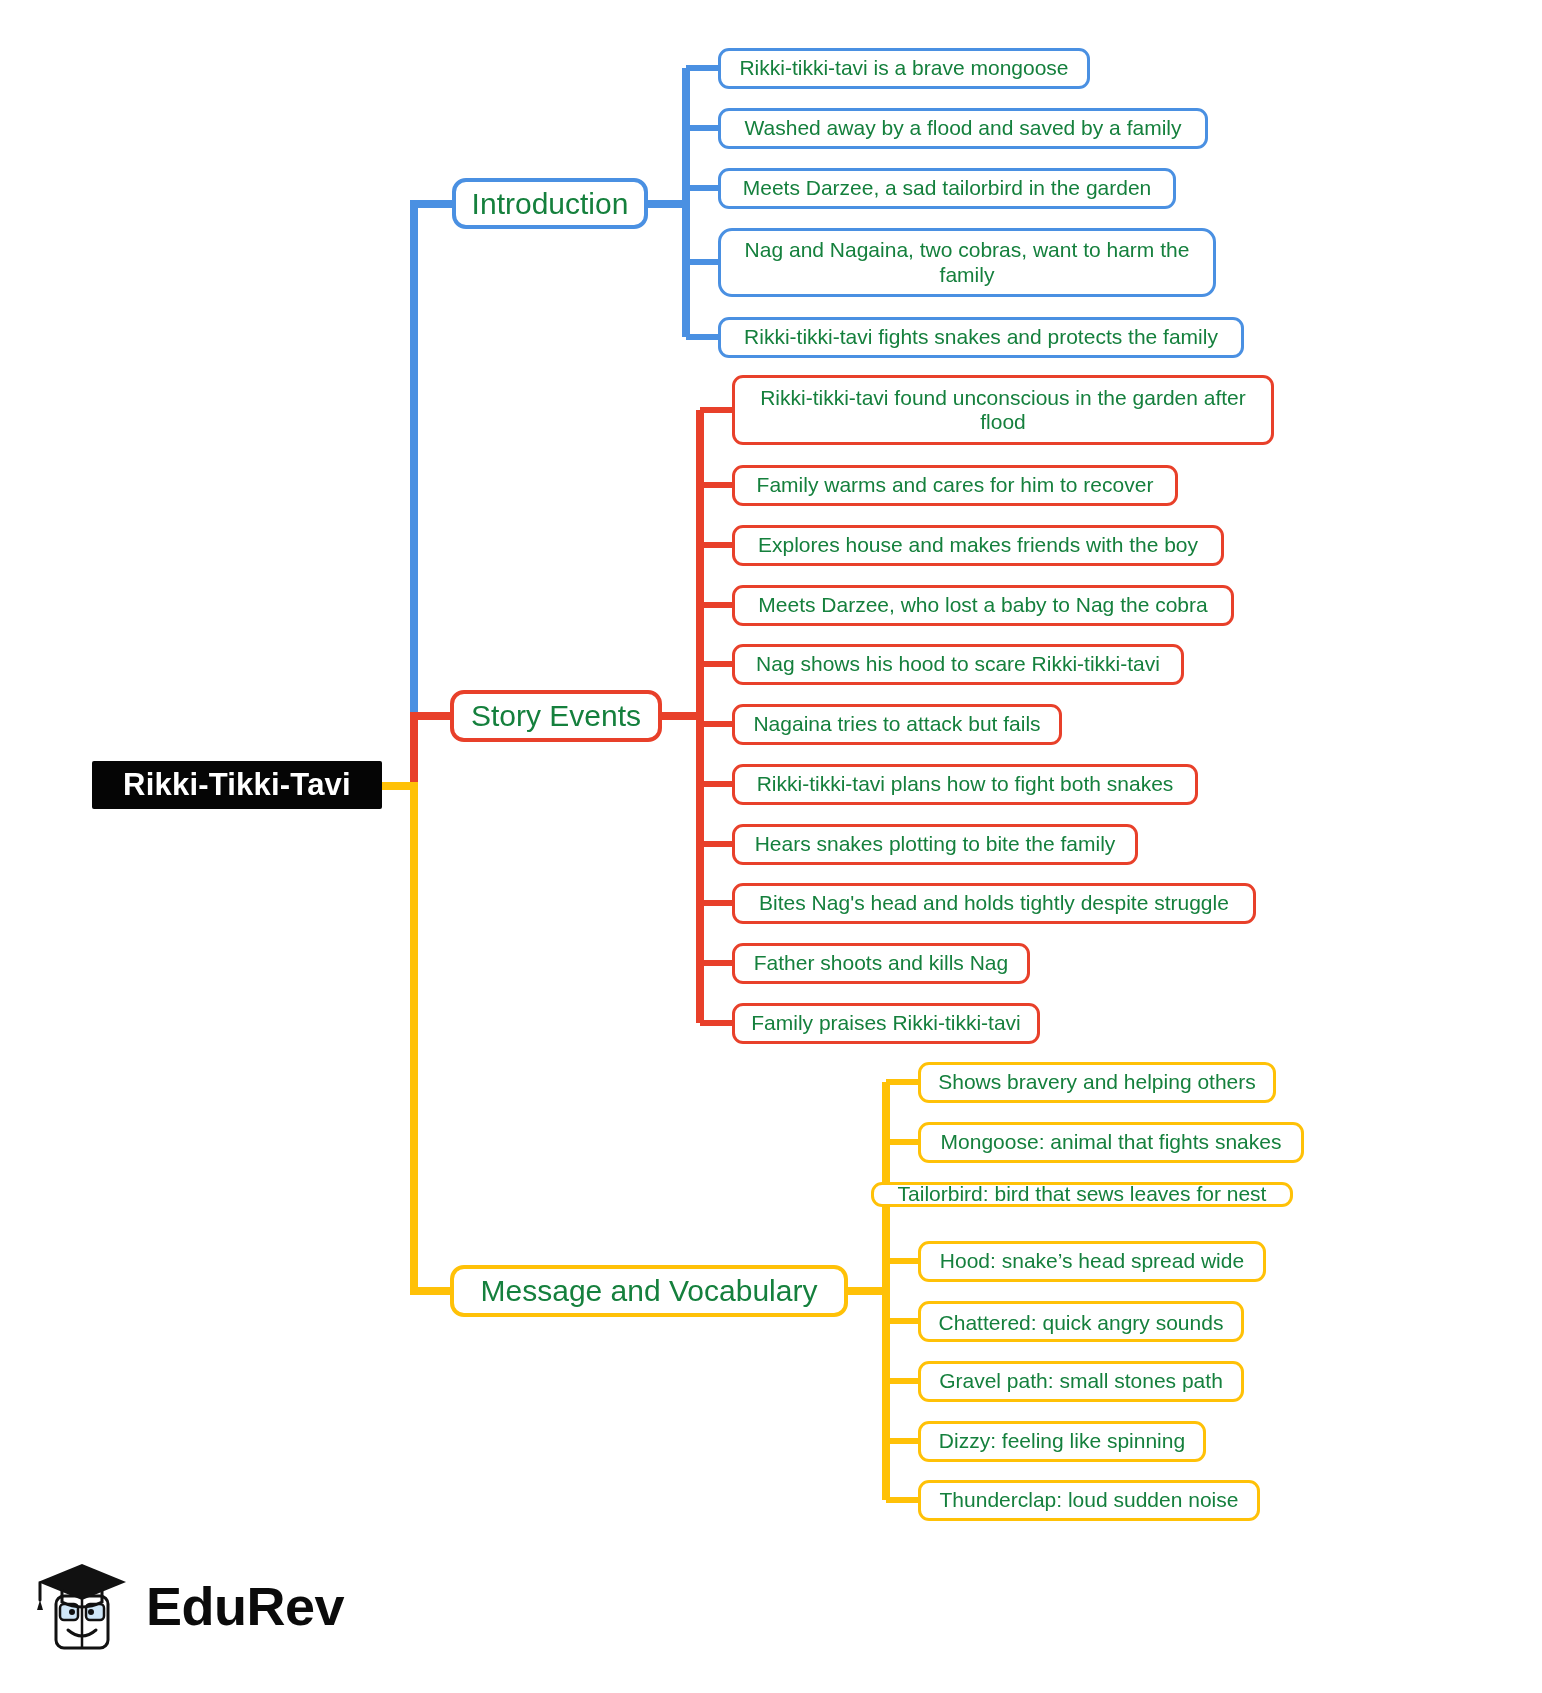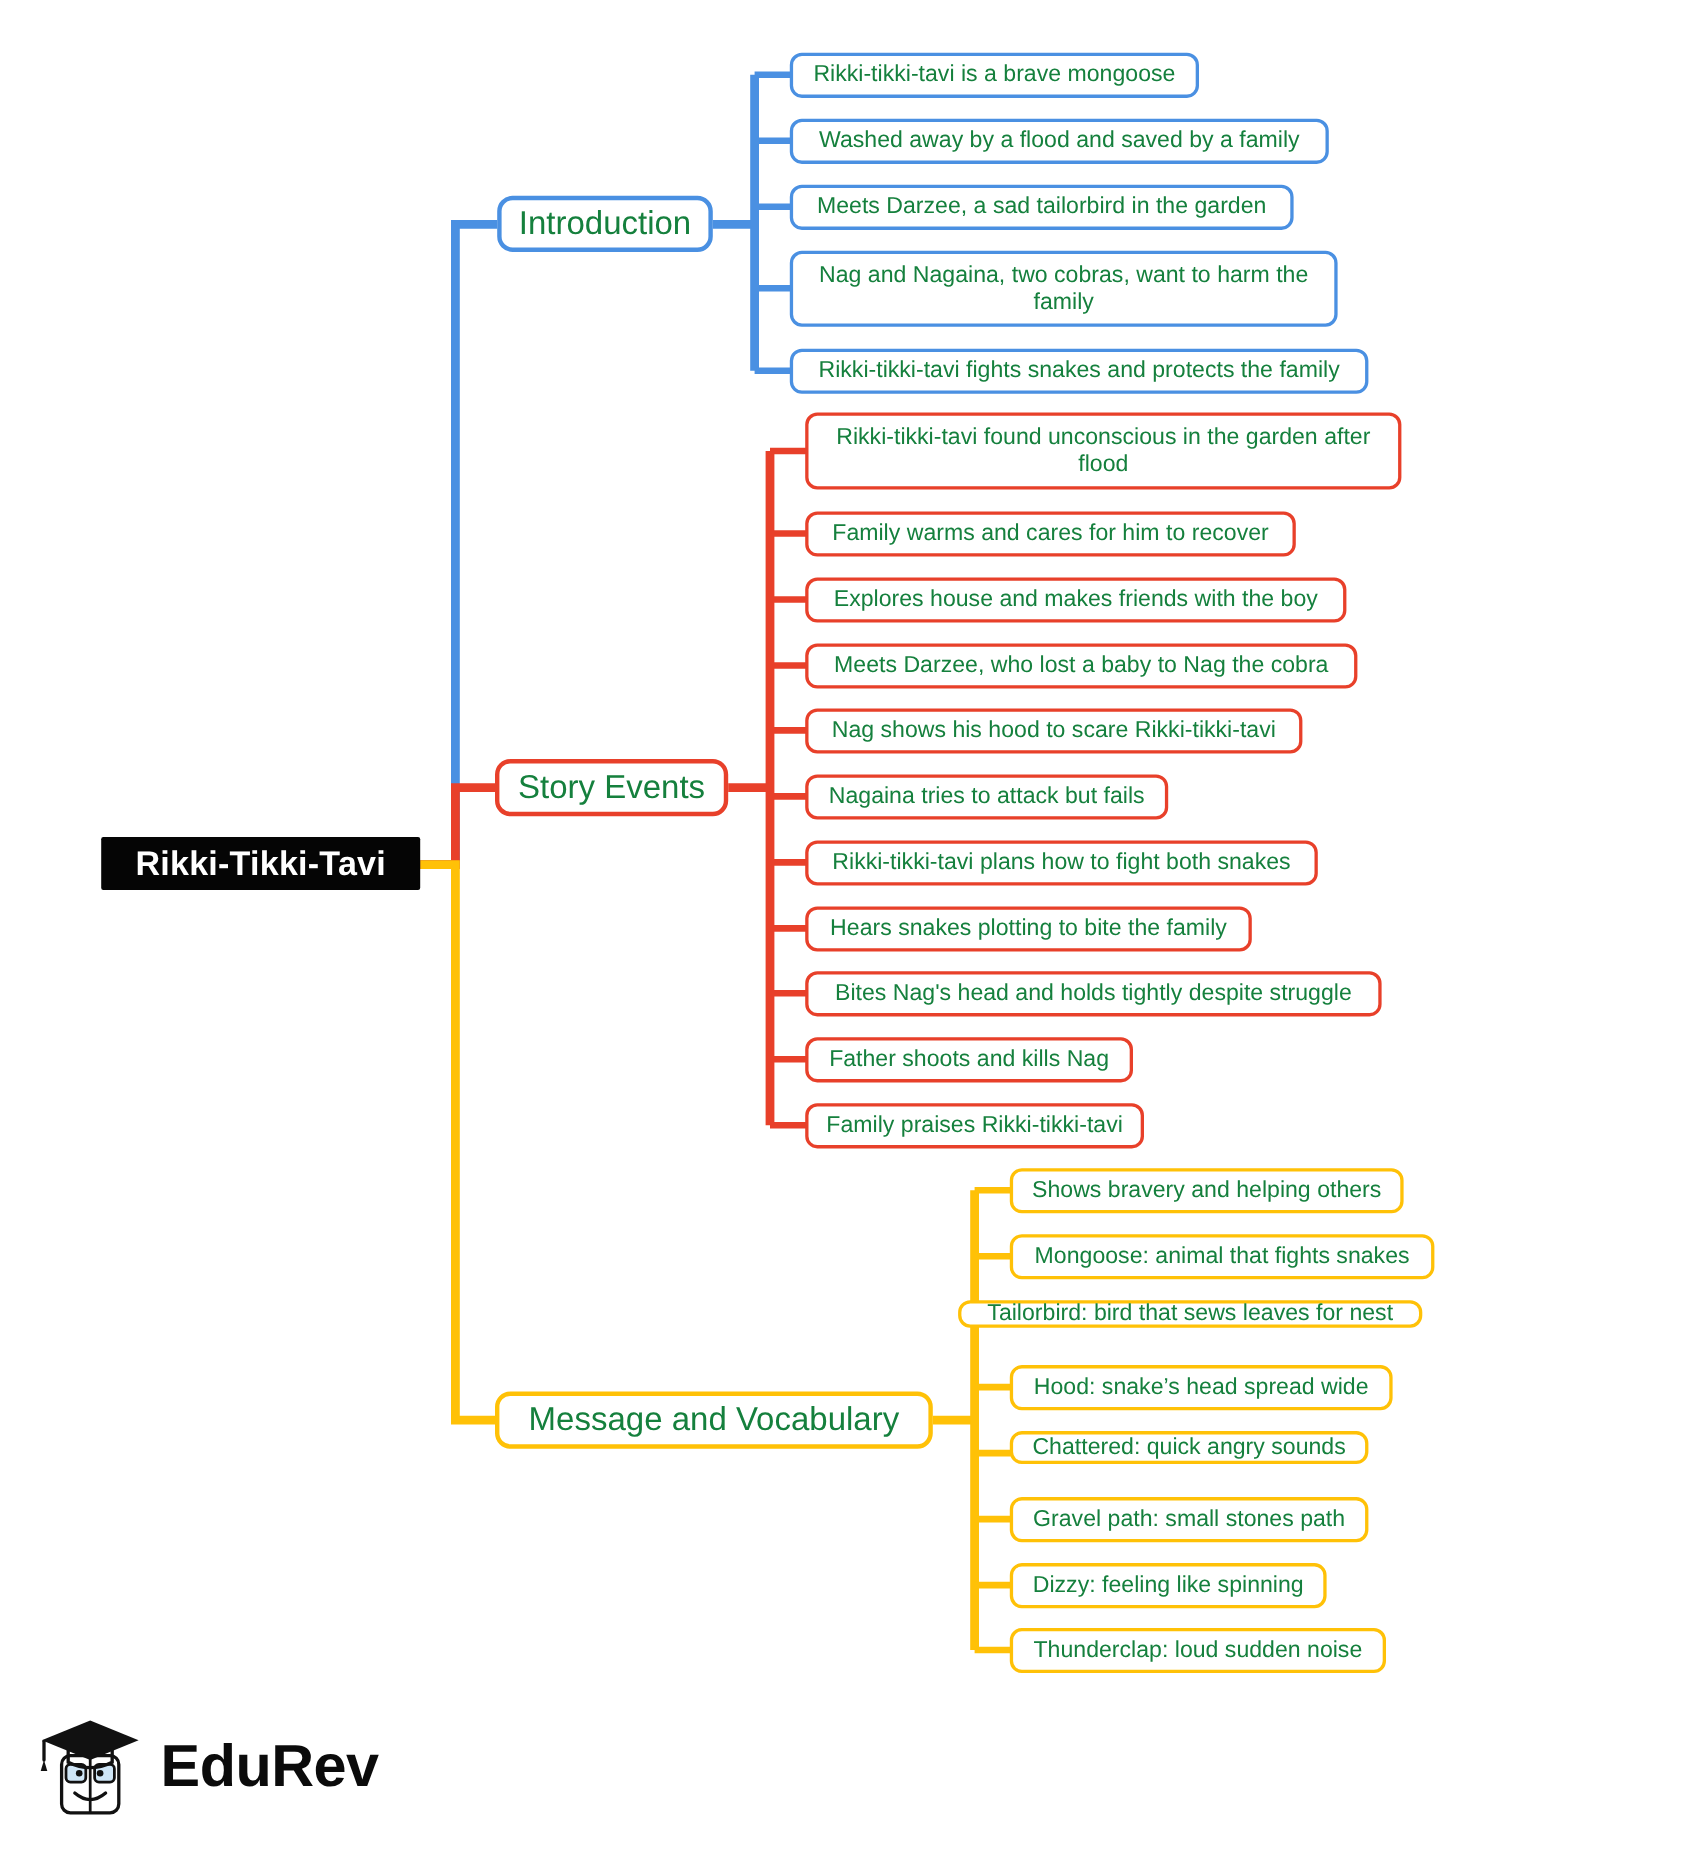--- a/index.html
+++ b/index.html
@@ -151,21 +151,21 @@
 
   <div class="node leaf-node c-blue" style="left:718px; top:48px; width:372px; height:41px;">
     <span>Rikki-tikki-tavi is a brave mongoose</span>
   </div>
   <div class="node leaf-node c-blue" style="left:718px; top:108px; width:490px; height:41px;">
     <span>Washed away by a flood and saved by a family</span>
   </div>
   <div class="node leaf-node c-blue" style="left:718px; top:168px; width:458px; height:41px;">
     <span>Meets Darzee, a sad tailorbird in the garden</span>
   </div>
-  <div class="node leaf-node c-blue" style="left:718px; top:228px; width:498px; height:69px;">
+  <div class="node leaf-node c-blue" style="left:718px; top:228px; width:498px; height:69px;border-radius:14px;">
     <span>Nag and Nagaina, two cobras, want to harm the family</span>
   </div>
   <div class="node leaf-node c-blue" style="left:718px; top:317px; width:526px; height:41px;">
     <span>Rikki-tikki-tavi fights snakes and protects the family</span>
   </div>
 
   <div class="node branch-node c-red" style="left:450px; top:690px; width:212px; height:52px;">
     <span>Story Events</span>
   </div>
 
@@ -212,21 +212,21 @@
   </div>
   <div class="node leaf-node c-amber" style="left:918px; top:1122px; width:386px; height:41px;">
     <span>Mongoose: animal that fights snakes</span>
   </div>
   <div class="node leaf-node c-amber" style="left:871px; top:1182px; width:422px; height:25px;">
     <span>Tailorbird: bird that sews leaves for nest</span>
   </div>
   <div class="node leaf-node c-amber" style="left:918px; top:1241px; width:348px; height:41px;">
     <span>Hood: snake’s head spread wide</span>
   </div>
-  <div class="node leaf-node c-amber" style="left:918px; top:1301px; width:326px; height:30px;">
+  <div class="node leaf-node c-amber" style="left:918px; top:1301px; width:326px; height:41px;align-items:flex-end;">
     <span>Chattered: quick angry sounds</span>
   </div>
   <div class="node leaf-node c-amber" style="left:918px; top:1361px; width:326px; height:41px;">
     <span>Gravel path: small stones path</span>
   </div>
   <div class="node leaf-node c-amber" style="left:918px; top:1421px; width:288px; height:41px;">
     <span>Dizzy: feeling like spinning</span>
   </div>
   <div class="node leaf-node c-amber" style="left:918px; top:1480px; width:342px; height:41px;">
     <span>Thunderclap: loud sudden noise</span>

